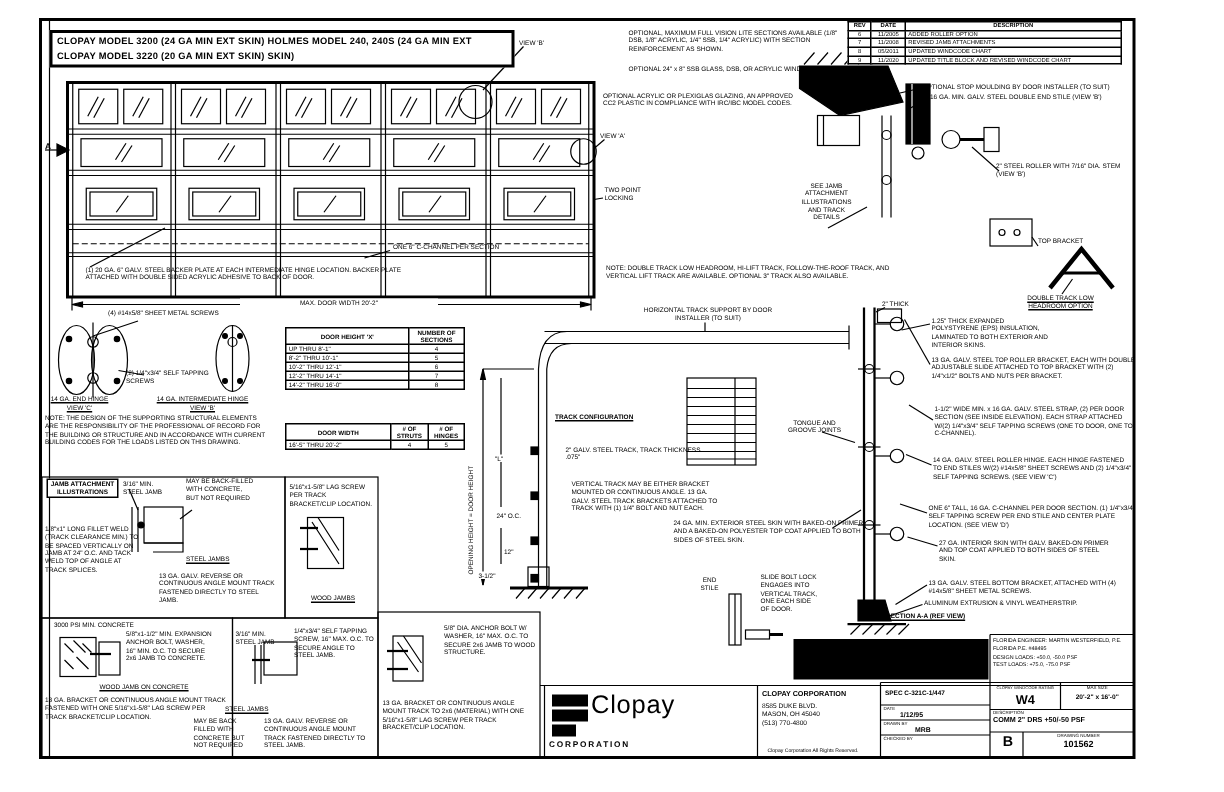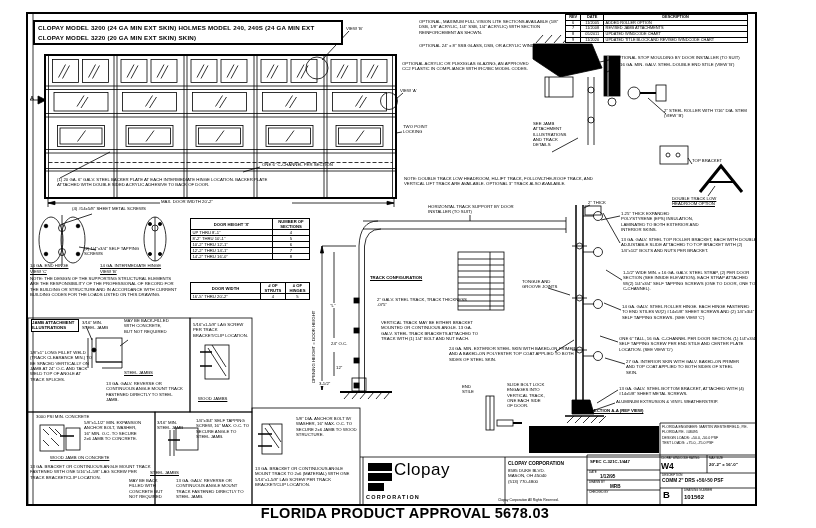--- a/index.html
+++ b/index.html
@@ -1,21 +1,21 @@
 <!DOCTYPE html>
 <html><head>
 <meta charset="utf-8">
 <style>
   html,body{margin:0;padding:0;background:#fff;}
   body{width:816px;height:528px;overflow:hidden;font-family:"Liberation Sans",sans-serif;}
   #sheet{position:relative;width:816px;height:528px;background:#fff;color:#000;}
   svg{position:absolute;left:0;top:0;}
   .a{position:absolute;font-family:"Liberation Sans",sans-serif;font-size:4.3px;line-height:1.25;color:#000;}
   .u{text-decoration:underline;}
-  .c{text-align:left;}
+  .c{text-align:center;}
   .b{font-weight:bold;}
   .bg{background:#fff;padding:0 1px;}
   .v{transform:rotate(-90deg);transform-origin:0 0;white-space:nowrap;}
   .titlebox{position:absolute;left:33px;top:20px;width:310px;height:25px;border:2.5px solid #000;box-sizing:border-box;
     padding:1px 3px;font-size:6.2px;line-height:1.55;font-weight:bold;letter-spacing:.2px;background:#fff;white-space:nowrap;overflow:hidden;}
   .t{position:absolute;border-collapse:collapse;background:#fff;}
   .t td,.t th{border:0.8px solid #000;font-family:"Liberation Sans",sans-serif;font-size:4.2px;padding:0 1.5px;text-align:center;line-height:1.2;}
   .t th{font-weight:bold;}
   .t td.l{text-align:left;}
   #rev-table{left:565px;top:14px;width:183px;}
@@ -472,15 +472,14 @@
 <div class="a c" style="left:661px;top:456.5px;width:45px;font-size:2.8px">CLOPAY WINDCODE RATING</div>
 <div class="a c b" style="left:661px;top:461px;width:45px;font-size:8.5px">W4</div>
 <div class="a c" style="left:709px;top:456.5px;width:45px;font-size:3px">MAX SIZE</div>
 <div class="a c b" style="left:709px;top:462px;width:45px;font-size:4.4px">20'-2" x 16'-0"</div>
 <div class="a" style="left:662px;top:473.8px;width:92px;font-size:3px">DESCRIPTION</div>
 <div class="a b" style="left:662px;top:477.5px;width:92px;font-size:4.8px">COMM 2" DRS +50/-50 PSF</div>
 <div class="a c b" style="left:663px;top:489px;width:18px;font-size:9.5px">B</div>
 <div class="a c" style="left:684px;top:489px;width:70px;font-size:3px">DRAWING NUMBER</div>
 <div class="a c b" style="left:684px;top:494px;width:70px;font-size:6px">101562</div>
 
-<div class="banner">FLORIDA PRODUCT APPROVAL 5678.03</div>
 
 </div>
 
 </body></html>

